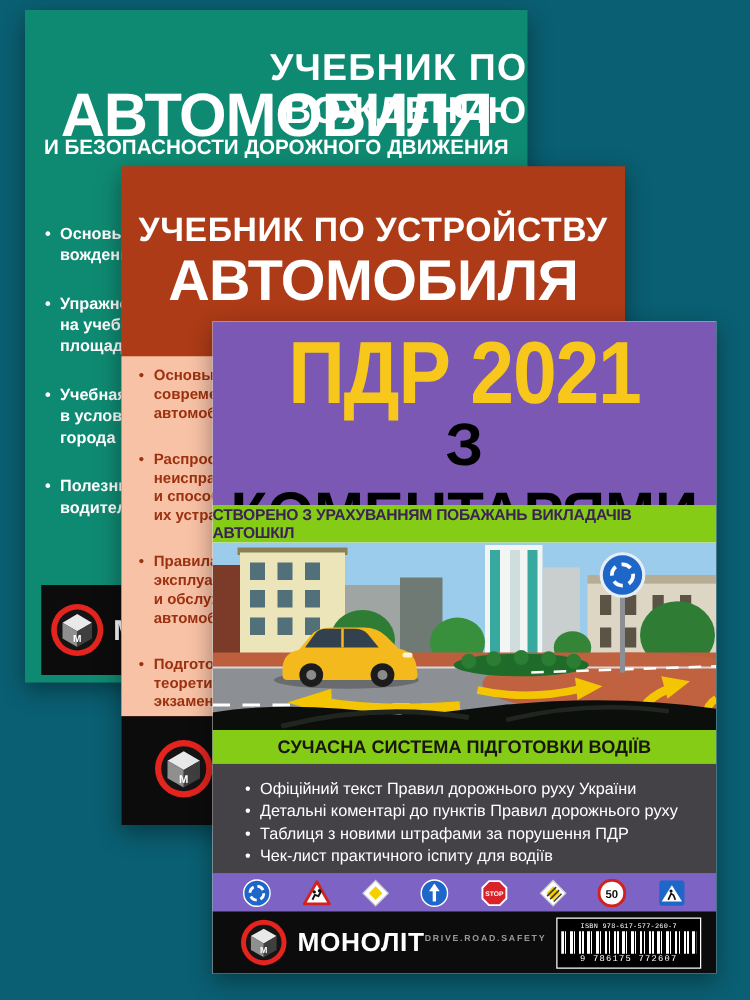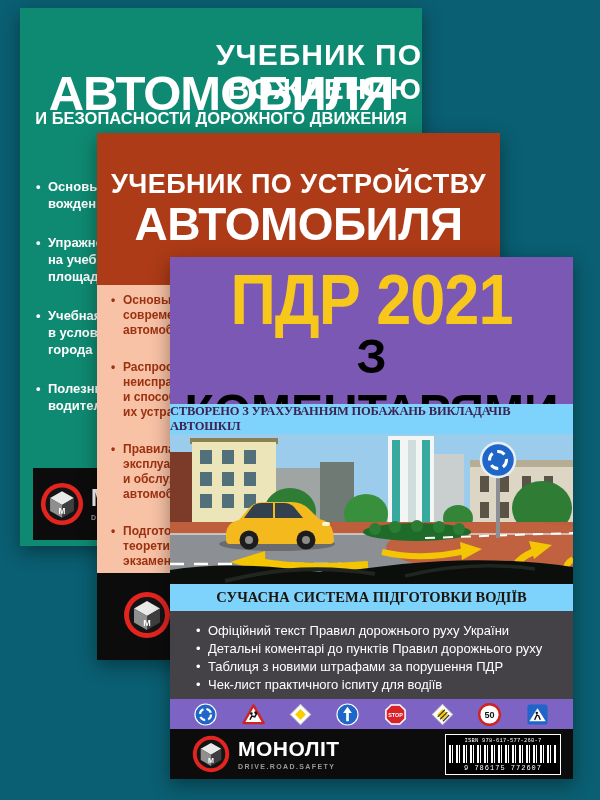--- a/index.html
+++ b/index.html
@@ -12,40 +12,40 @@
   .b1-t1{position:absolute;top:30px;left:0;right:0;text-align:right;color:#fff;font-size:30px;font-weight:600;letter-spacing:1px;}
   .b1-t2{position:absolute;top:57px;left:0;right:0;text-align:center;color:#fff;font-size:49px;font-weight:900;letter-spacing:-1px;}
   .b1-sub{position:absolute;top:101px;left:0;right:0;text-align:center;color:#fff;font-size:16.5px;font-weight:700;}
   .b1-wave{position:absolute;top:118px;left:0;width:402px;height:60px;}
   .bullets{list-style:none;margin:0;padding:0;}
   .bullets li{white-space:pre-line;position:relative;padding-left:12px;}
   .bullets li::before{content:"•";position:absolute;left:0;top:0;}
   .b1-bullets{position:absolute;left:16px;top:170px;width:92px;color:#fff;font-size:13px;font-weight:700;line-height:17px;}
   .b1-bullets li{margin-bottom:22px;}
   .b1-logo{position:absolute;left:13px;top:460px;width:150px;height:72px;background:#0c0c0c;display:flex;align-items:center;padding-left:7px;box-sizing:border-box;gap:7px;}
-  .logo-texts{display:flex;flex-direction:column;line-height:1;}
+  .logo-texts{display:flex;line-height:1;}
   .logo-brand{color:#fff;font-size:23px;font-weight:800;letter-spacing:.5px;}
   .logo-tag{color:#9a9a9a;font-size:7px;font-weight:700;letter-spacing:1.4px;margin-top:4px;}
 
   
   .book2{left:97px;top:133px;width:403px;height:527px;background:#ad3b17;z-index:2;overflow:hidden;}
   .b2-t1{position:absolute;top:36px;left:0;right:0;text-align:center;color:#fff;font-size:27px;font-weight:700;letter-spacing:.5px;}
   .b2-t2{position:absolute;top:64px;left:0;right:0;text-align:center;color:#fff;font-size:46px;font-weight:900;letter-spacing:-.5px;}
   .b2-panel{position:absolute;left:0;top:152px;width:100%;height:288px;background:#f8c2a6;}
   .b2-bullets{position:absolute;left:14px;top:8px;width:86px;color:#9c3110;font-size:12px;font-weight:700;line-height:15px;}
   .b2-bullets li{margin-bottom:22px;}
   .b2-footer{position:absolute;left:0;top:440px;width:100%;height:87px;background:#0c0c0c;}
   .b2-footer svg{position:absolute;left:26px;top:18px;}
 
   
   .book3{left:170px;top:257px;width:403px;height:522px;background:#ffffff;z-index:3;overflow:hidden;}
   .b3-header{position:absolute;top:0;left:0;width:100%;height:147px;background:#7a58b4;text-align:center;}
   .b3-t1{display:inline-block;margin-top:6px;color:#f8c71c;font-size:63px;font-weight:900;letter-spacing:-1px;transform:scaleY(1.12);}
   .b3-t2{margin-top:-6px;color:#000000;font-size:48px;font-weight:900;letter-spacing:0;}
-  .ribbon{position:absolute;left:0;width:100%;display:flex;align-items:center;justify-content:center;background:#7dd3fc;font-family:Liberation Serif, serif;}
+  .ribbon{position:absolute;left:0;width:100%;display:flex;align-items:center;justify-content:center;background:#84cc16;}
   .b3-ribbon1{top:147px;height:30px;color:#3c2353;font-size:12.5px;font-weight:800;letter-spacing:-.2px;}
   .b3-ribbon2{top:327px;height:27px;color:#1a150e;font-size:14.5px;font-weight:800;}
   .b3-illus{position:absolute;top:177px;left:0;width:403px;height:150px;}
   .b3-panel{position:absolute;top:354px;left:0;width:100%;height:88px;background:#454247;box-sizing:border-box;padding:11px 8px 0 26px;}
   .b3-bullets{color:#fff;font-size:13px;font-weight:400;line-height:18px;}
   .b3-bullets li{margin:0;}
   .b3-signs{position:absolute;top:442px;left:0;width:100%;height:30px;background:#7d63c4;display:flex;align-items:center;justify-content:space-evenly;padding:0 0;box-sizing:border-box;}
   .b3-signs svg{display:block;}
   .b3-footer{position:absolute;top:472px;left:0;width:100%;height:50px;background:#0c0c0c;display:flex;align-items:center;}
   .b3-footer .logo-brand{font-size:21px;}

